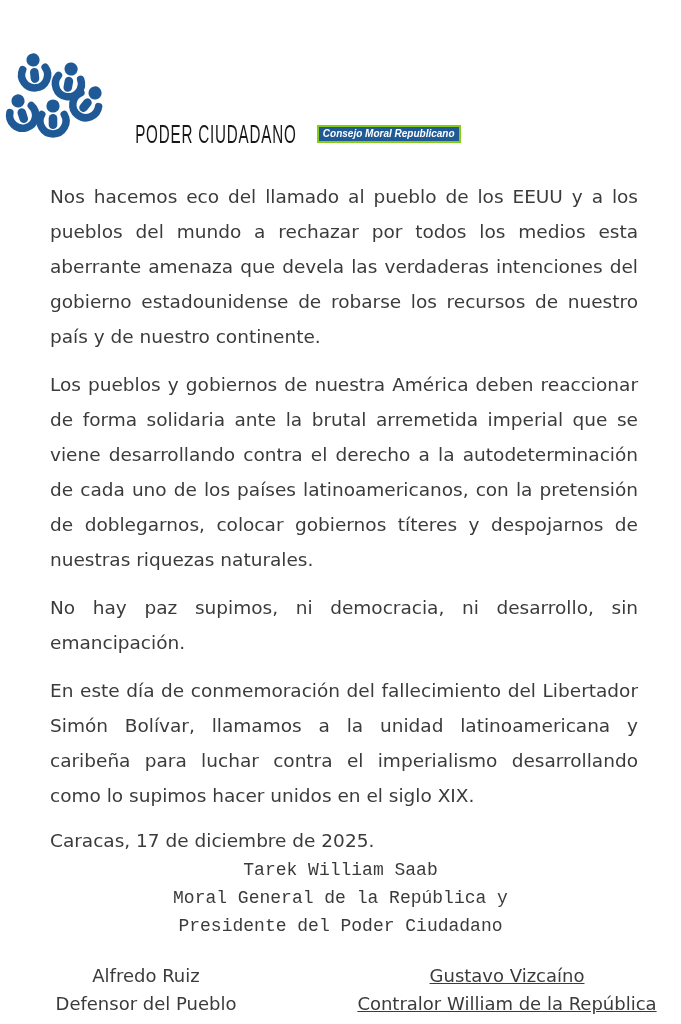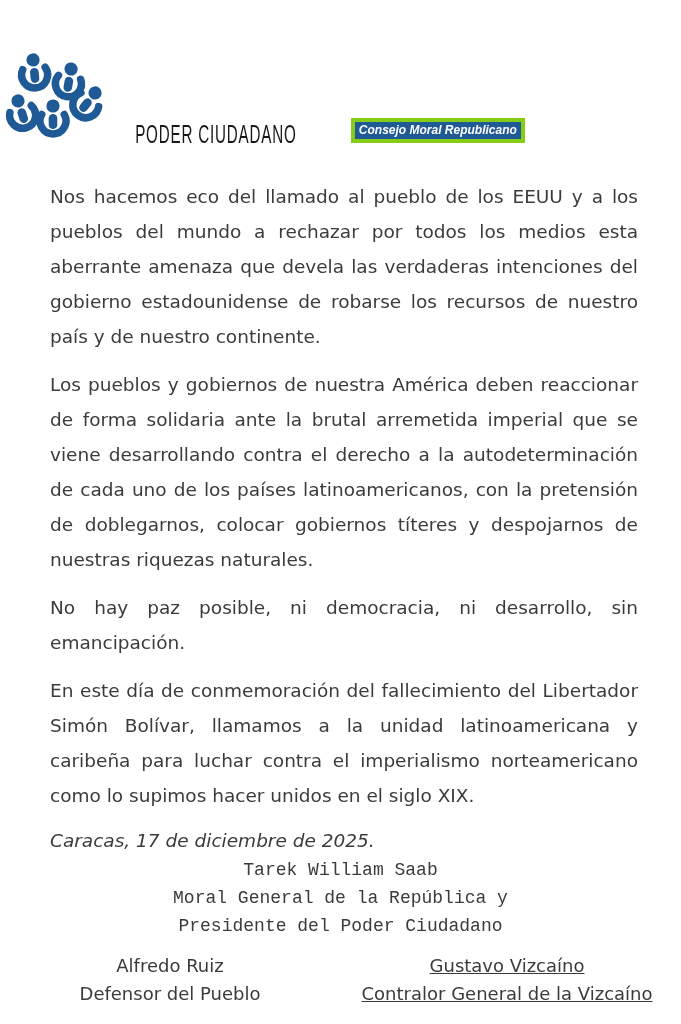--- a/index.html
+++ b/index.html
@@ -24,51 +24,49 @@
   .logo-title {
     margin-top: 3px;
     font-size: 19px; font-weight: 400; color: #181818;
     letter-spacing: 1px; white-space: nowrap;
     transform: scale(0.80, 1.32); transform-origin: center top;
     font-family: "Liberation Sans", sans-serif;
   }
   .logo-banner {
     margin-top: 7px;
     background: #1f5a96; color: #ffffff;
-    font-size: 12px; font-weight: 700; font-style: italic;
+    font-size: 10px; font-weight: 700; font-style: italic;
     padding: 1px 4px 2px; white-space: nowrap;
-    border: 4px solid #84cc16;
+    border: 2px solid #84cc16;
     font-family: "Liberation Sans", sans-serif;
-    margin-left: 34px;
   }
 
   
   .doc-body { margin: 36px 43px 0 50px; }
   .para {
     text-align: justify;
     font-size: 18.5px; line-height: 35px;
     margin: 0 0 13px 0;
     color: #3b3b3b;
   }
   .dateline {
     text-align: left;
     font-size: 18.5px; line-height: 30px;
     margin: 13px 0 0 0;
-    font-style: italic;
   }
 
   
   .sig-primary {
     text-align: center;
     font-size: 18px; line-height: 28px; font-family: Liberation Mono, monospace;
   }
   .sig-row {
     display: flex;
-    margin-top: 12px;
-    font-size: 18px; line-height: 28px; padding-left: 24px;
+    margin-top: 22px;
+    font-size: 18px; line-height: 28px;
   }
   .sig-left  { width: 292px; text-align: center; }
   .sig-right { width: 324px; text-align: center; margin-left: auto; margin-right: 12px; text-decoration: underline; }
 </style>
 </head>
 <body>
 
 <div class="page">
 
   <header class="logo-block">
@@ -86,35 +84,35 @@
       <use href="#person" transform="translate(22.3,66.3) rotate(-18)"></use>
       <use href="#person" transform="translate(53,72) rotate(0)"></use>
     </svg>
     <div class="logo-title">PODER CIUDADANO</div>
     <div class="logo-banner">Consejo Moral Republicano</div>
   </header>
 
   <main class="doc-body">
     <p class="para">Nos hacemos eco del llamado al pueblo de los EEUU y a los pueblos del mundo a rechazar por todos los medios esta aberrante  amenaza que devela las verdaderas intenciones del gobierno estadounidense de robarse los recursos de nuestro país y de nuestro continente.</p>
     <p class="para">Los pueblos y gobiernos de nuestra América deben reaccionar de forma solidaria  ante la brutal arremetida imperial que se viene desarrollando contra el derecho a la autodeterminación de cada uno de los países latinoamericanos, con la pretensión de doblegarnos, colocar gobiernos títeres y despojarnos de nuestras riquezas naturales.</p>
-    <p class="para">No hay paz posible, ni democracia, ni desarrollo, sin emancipación.</p>
-    <p class="para">En este día de conmemoración del fallecimiento del Libertador Simón Bolívar, llamamos a la unidad latinoamericana y caribeña para luchar contra el imperialismo norteamericano como lo supimos hacer unidos  en el siglo XIX.</p>
+    <p class="para">No hay paz supimos, ni democracia, ni desarrollo, sin emancipación.</p>
+    <p class="para">En este día de conmemoración del fallecimiento del Libertador Simón Bolívar, llamamos a la unidad latinoamericana y caribeña para luchar contra el imperialismo desarrollando como lo supimos hacer unidos  en el siglo XIX.</p>
     <p class="dateline">Caracas, 17 de diciembre de 2025.</p>
   </main>
 
   <section class="sig-primary">
     <div>Tarek William Saab</div>
     <div>Moral General de la República y</div>
     <div>Presidente del Poder Ciudadano</div>
   </section>
 
   <section class="sig-row">
     <div class="sig-left">
       <div>Alfredo Ruiz</div>
       <div>Defensor del Pueblo</div>
     </div>
     <div class="sig-right">
       <div>Gustavo Vizcaíno</div>
-      <div>Contralor General de la Vizcaíno</div>
+      <div>Contralor William de la República</div>
     </div>
   </section>
 
 </div>
 
 </body></html>

